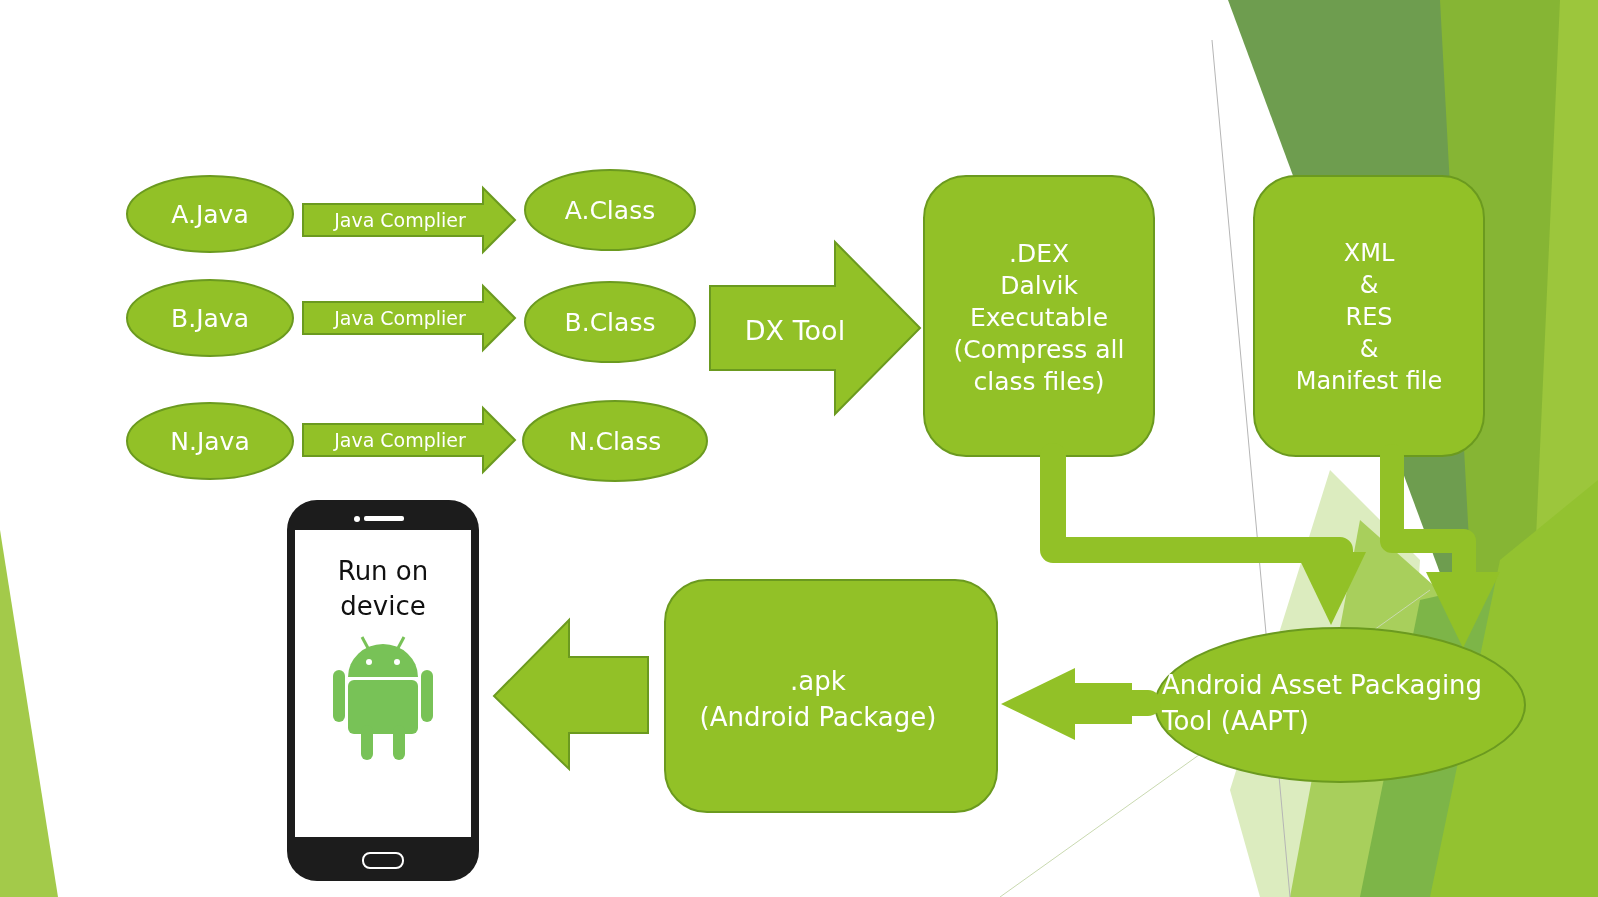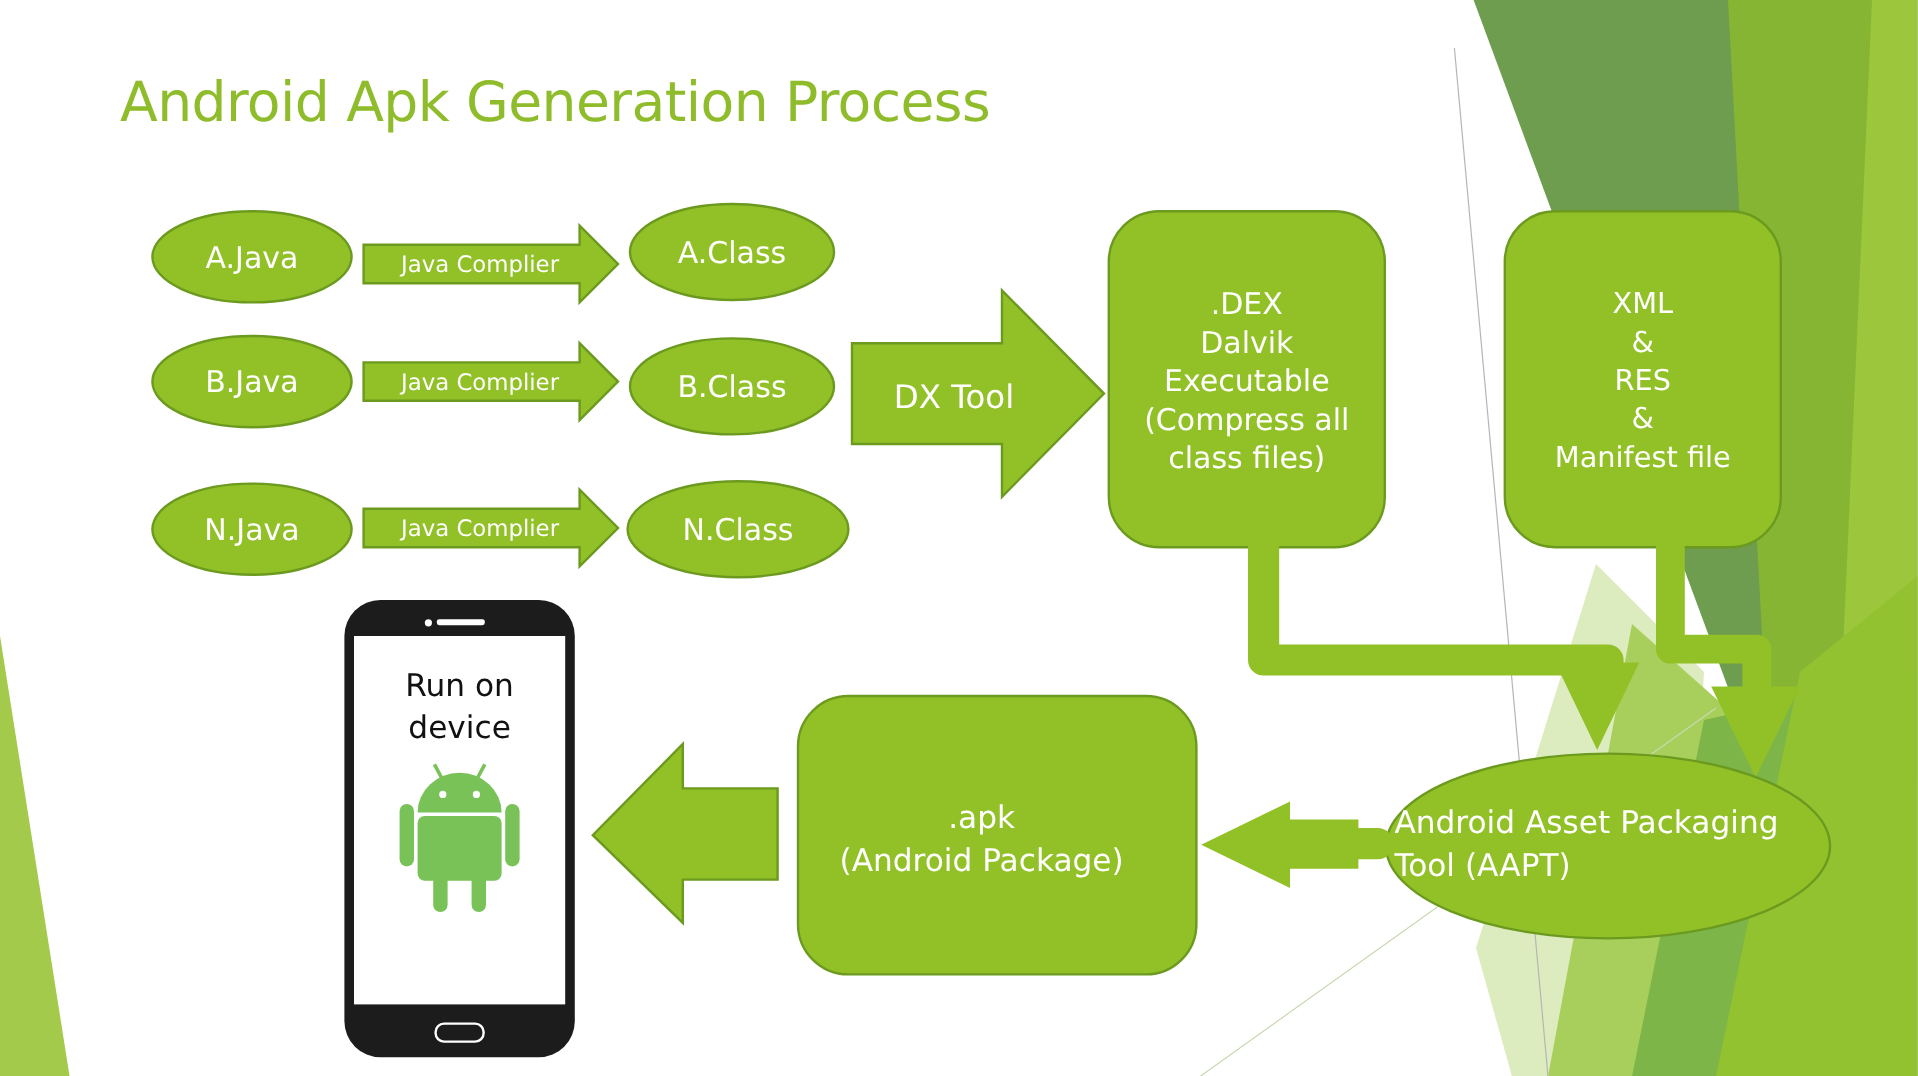--- a/index.html
+++ b/index.html
@@ -130,14 +130,13 @@
         <circle cx="397" cy="662" r="3" fill="#ffffff"></circle>
         <rect x="348" y="680" width="70" height="54" rx="6"></rect>
         <rect x="333" y="670" width="12" height="52" rx="6"></rect>
         <rect x="421" y="670" width="12" height="52" rx="6"></rect>
         <rect x="361" y="725" width="12" height="35" rx="6"></rect>
         <rect x="393" y="725" width="12" height="35" rx="6"></rect>
       </g>
     </g>
   </svg>
 
-  <div class="title">Android Apk Generation Process</div>
 </div>
 
 </body></html>

